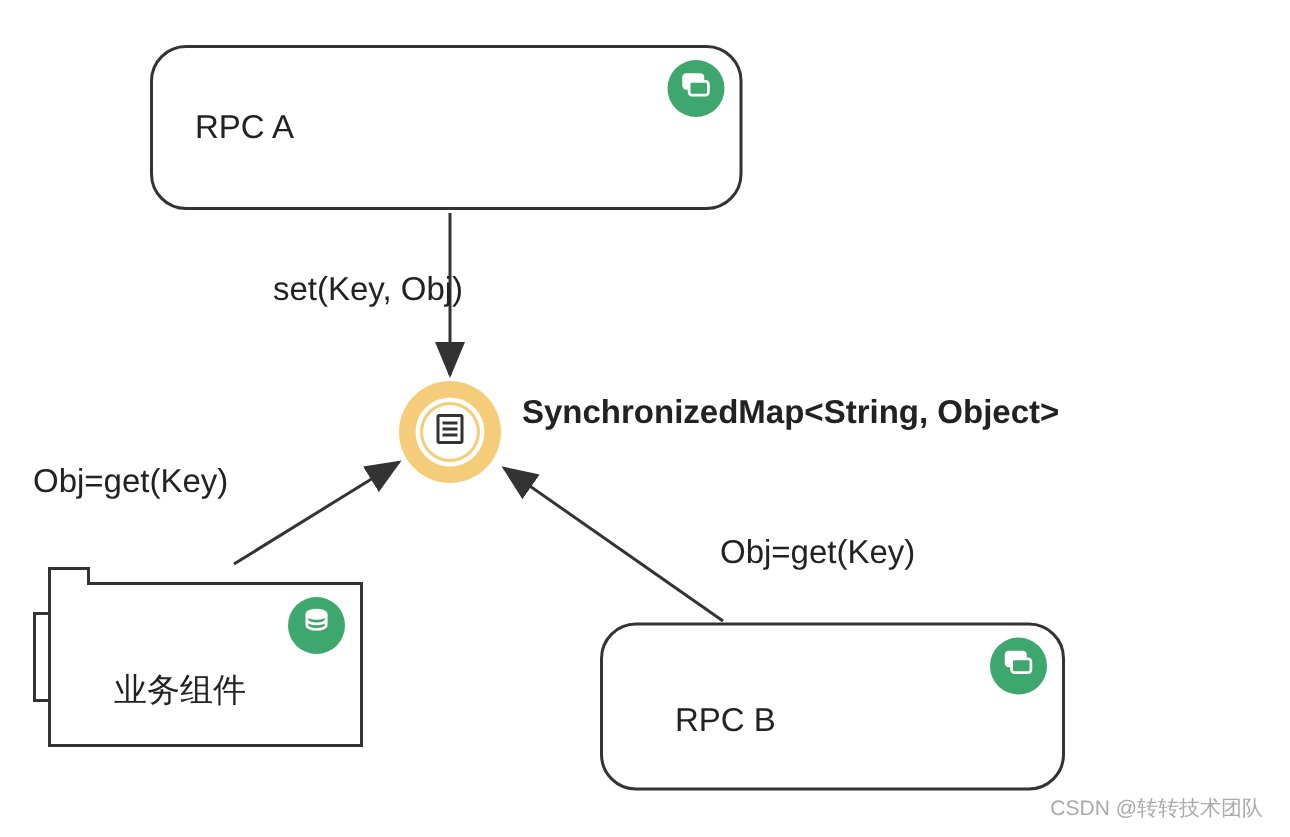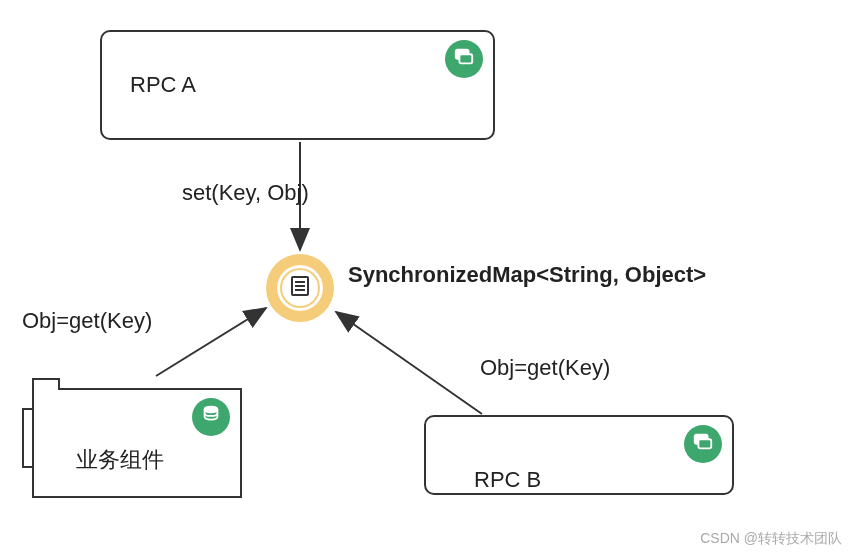--- a/index.html
+++ b/index.html
@@ -7,21 +7,21 @@
       width: 860px;
       height: 558px;
       position: relative;
       font-family: Arial, "Microsoft YaHei", sans-serif;
       background: #fff;
       overflow: hidden;
     }
     .node {
       position: absolute;
       border: 2px solid #333;
-      border-radius: 10px;
+      border-radius: 24px;
       background: #fff;
     }
     .node-label {
       position: absolute;
       font-size: 22px;
       color: #222;
     }
     .inner-node {
       position: absolute;
       border: 2px solid #333;
@@ -147,21 +147,21 @@
     <span>
       <svg viewBox="0 0 24 24" fill="none" stroke="#fff" stroke-width="2">
         <ellipse cx="12" cy="6" rx="7" ry="3" fill="#fff"></ellipse>
         <path d="M5 6v8c0 1.7 3.1 3 7 3s7-1.3 7-3V6" fill="none"></path>
         <path d="M5 10c0 1.7 3.1 3 7 3s7-1.3 7-3" fill="none"></path>
       </svg>
     </span>
   </div>
 </div>
 
-<div class="node" style="left:400px; top:415px; width:310px; height:80px;margin-left:24px;">
+<div class="node" style="left:400px; top:415px; width:310px; height:112px;">
   <div class="node-label" style="left:48px; top:50px;">RPC B</div>
   <div class="badge" style="right:10px; top:8px;">
     <span>
       <svg viewBox="0 0 24 24" fill="none" stroke="#fff" stroke-width="2">
         <rect x="3" y="4" width="14" height="10" rx="2" fill="#fff" stroke="#fff"></rect>
         <rect x="7" y="9" width="14" height="10" rx="2" fill="#3ea76d" stroke="#fff"></rect>
       </svg>
     </span>
   </div>
 </div>

